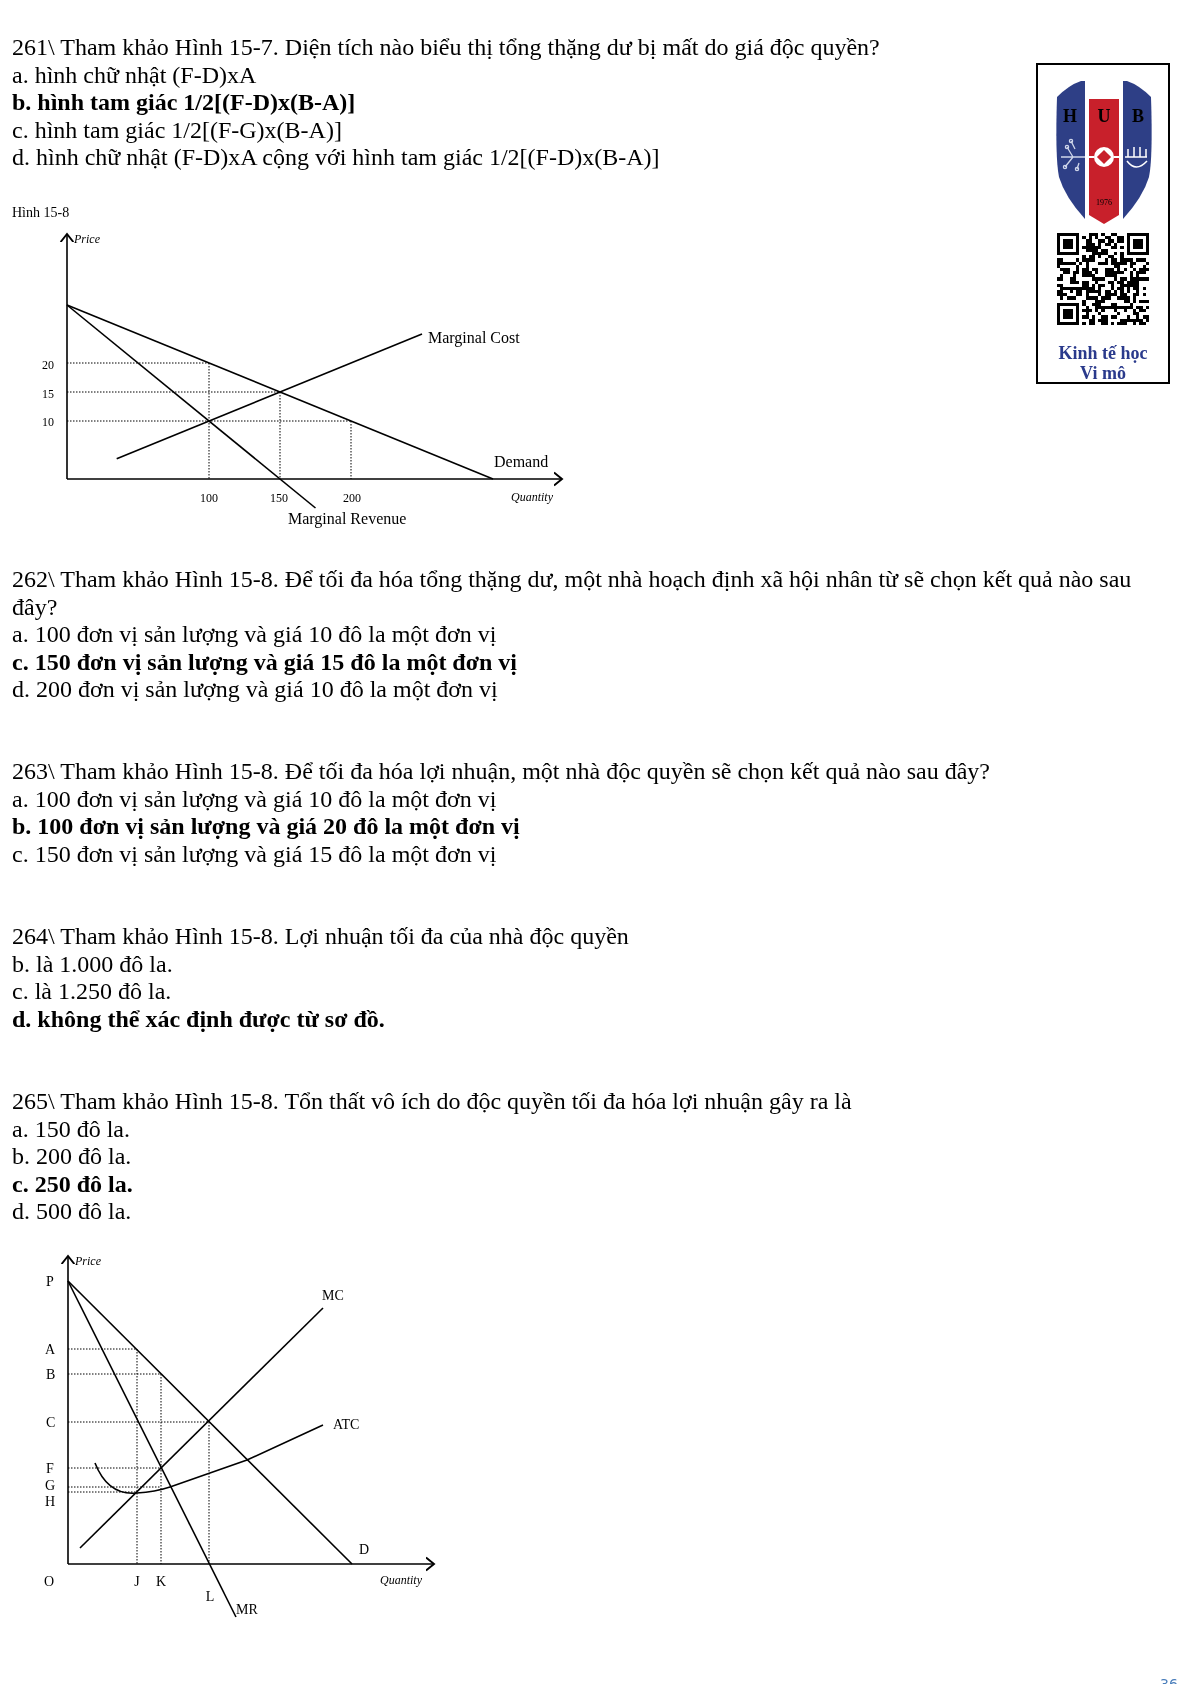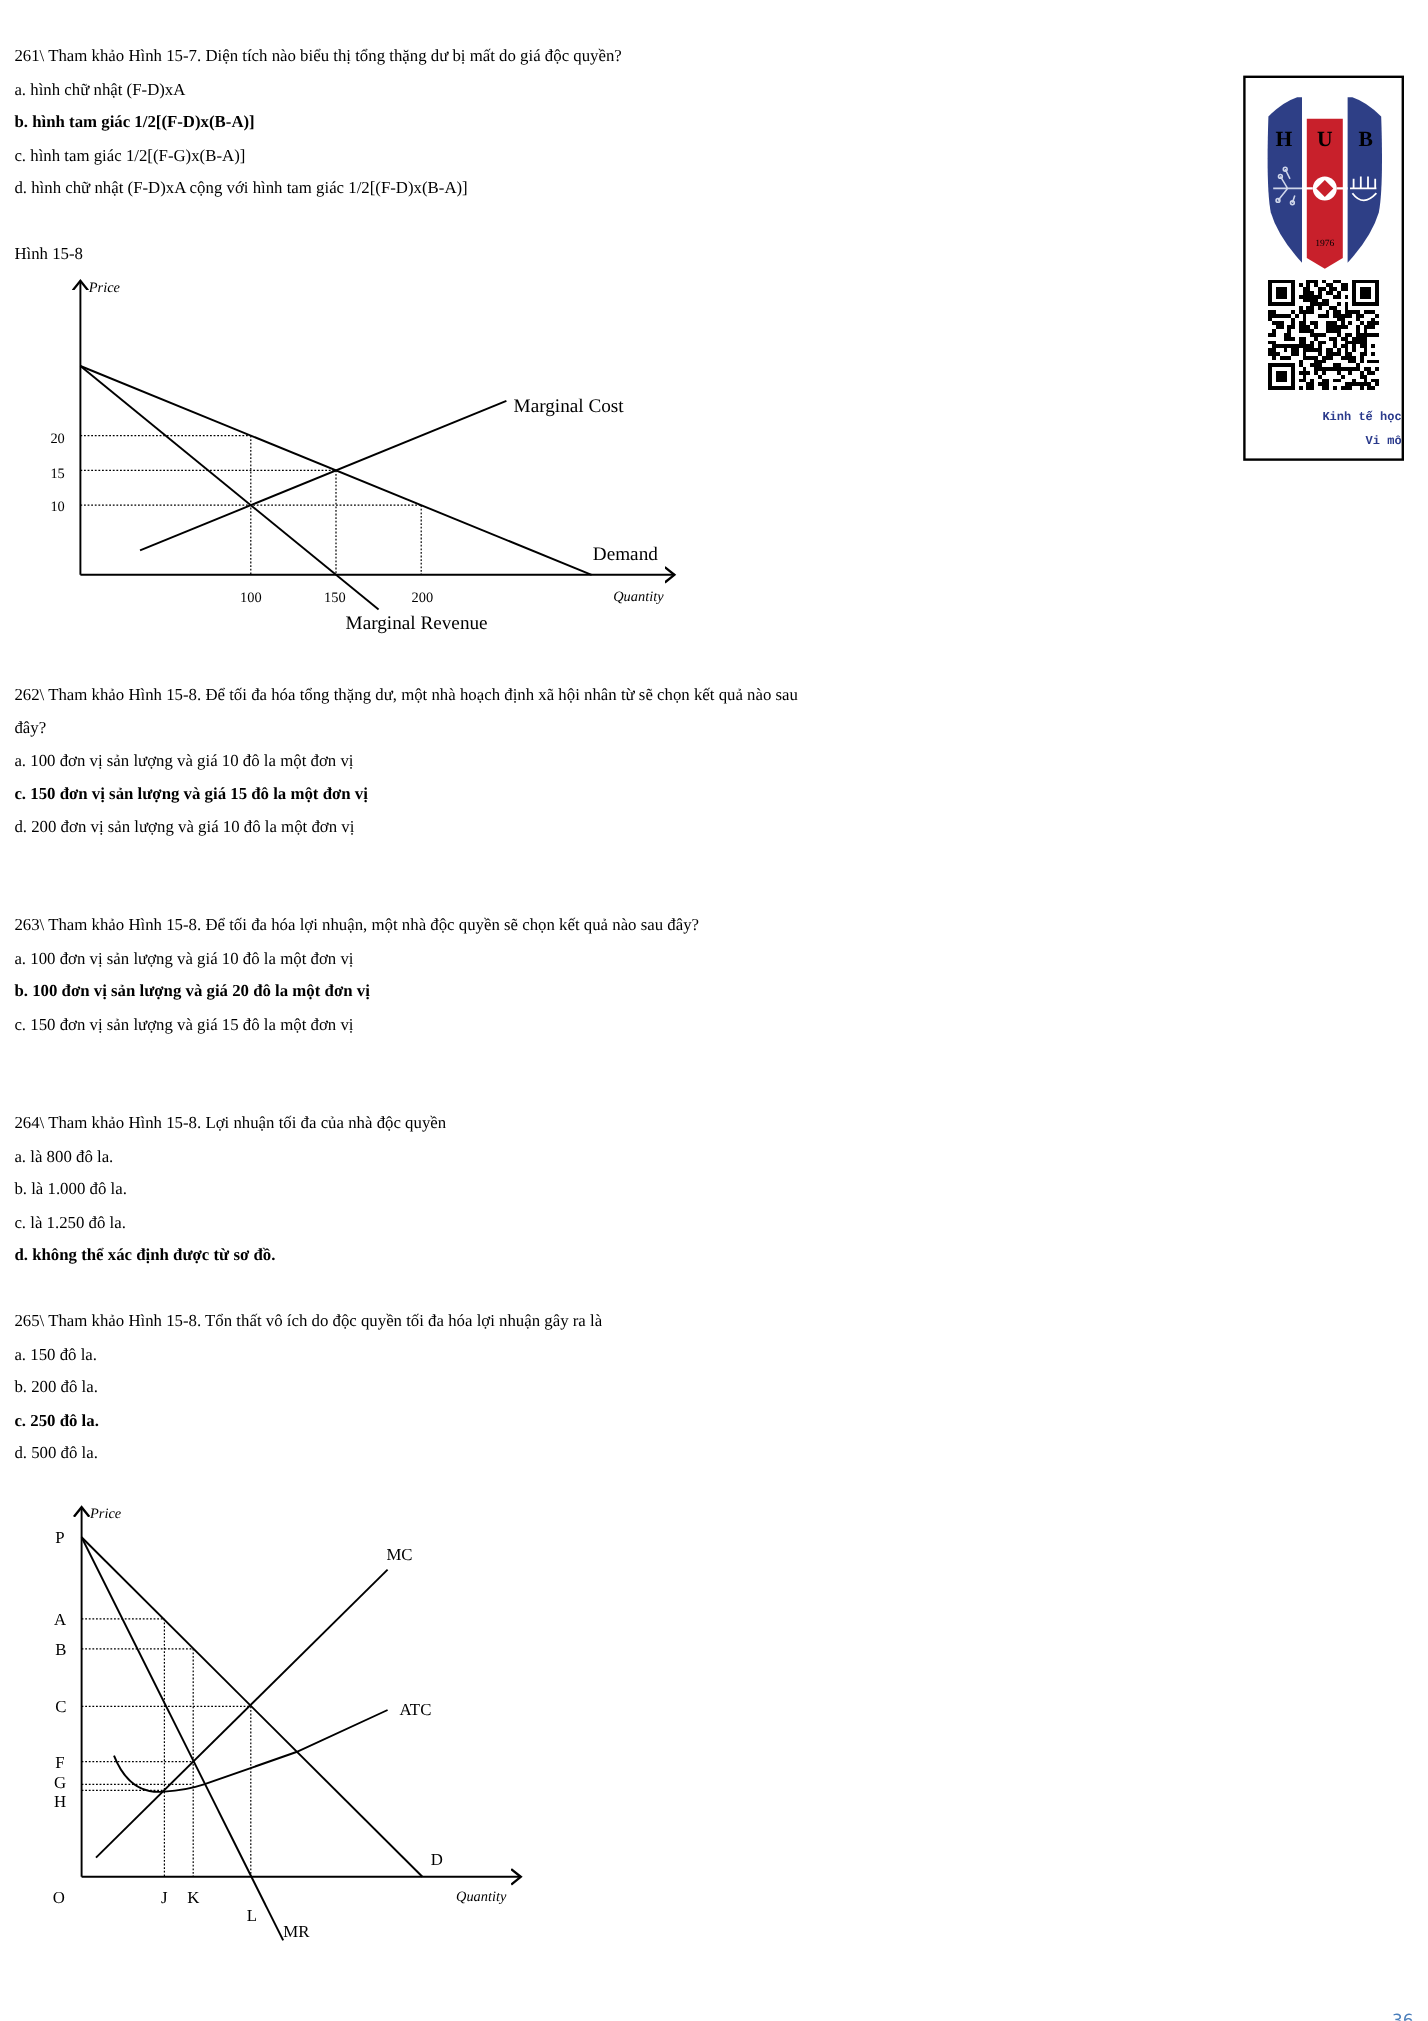--- a/index.html
+++ b/index.html
@@ -1,27 +1,27 @@
 <!DOCTYPE html>
 <html><head>
 <meta charset="utf-8">
 <style>
   html, body { margin: 0; padding: 0; background: #ffffff; }
   body { width: 1190px; height: 1684px; position: relative; overflow: hidden;
          font-family: "Liberation Serif", "DejaVu Serif", serif; color: #000; }
-  .block { position: absolute; left: 12px; font-size: 14px; line-height: 27.6px; white-space: nowrap; }
+  .block { position: absolute; left: 12px; font-size: 24px; line-height: 27.6px; white-space: nowrap; }
   .line { display: block; height: 27.6px; }
   .bold { font-weight: bold; }
   .fig-title { position: absolute; left: 12px; top: 199px; font-size: 14px; line-height: 27.6px; }
   svg text { font-family: "Liberation Serif", "DejaVu Serif", serif; fill: #000; }
   .logo-box { position: absolute; left: 1036px; top: 63px; width: 134px; height: 321px;
               border: 2px solid #000; background: #fff; box-sizing: border-box; }
-  .logo-caption { position: absolute; left: 0; width: 100%; text-align: right;
-                  font-family: Liberation Mono, monospace; font-weight: bold;
-                  font-size: 10px; color: #2a3a8c; }
+  .logo-caption { position: absolute; left: 0; width: 100%; text-align: center;
+                  font-family: Liberation Serif, serif; font-weight: bold;
+                  font-size: 18px; color: #2a3a8c; }
   .page-number { position: absolute; left: 1160px; top: 1640px; font-family: "DejaVu Sans", sans-serif;
                  font-size: 14px; color: #4a7ebb; margin-top: 36px; }
 </style>
 </head>
 <body>
 
 <div class="block" style="top:34px;">
   <span class="line">261\ Tham khảo Hình 15-7. Diện tích nào biểu thị tổng thặng dư bị mất do giá độc quyền?</span>
   <span class="line">a. hình chữ nhật (F-D)xA</span>
   <span class="line bold">b. hình tam giác 1/2[(F-D)x(B-A)]</span>
@@ -461,21 +461,20 @@
 
 <div class="block" style="top:758px;">
   <span class="line">263\ Tham khảo Hình 15-8. Để tối đa hóa lợi nhuận, một nhà độc quyền sẽ chọn kết quả nào sau đây?</span>
   <span class="line">a. 100 đơn vị sản lượng và giá 10 đô la một đơn vị</span>
   <span class="line bold">b. 100 đơn vị sản lượng và giá 20 đô la một đơn vị</span>
   <span class="line">c. 150 đơn vị sản lượng và giá 15 đô la một đơn vị</span>
 </div>
 
 <div class="block" style="top:923px;">
   <span class="line">264\ Tham khảo Hình 15-8. Lợi nhuận tối đa của nhà độc quyền</span>
-  <span class="line">a. là 800 đô la.</span>
   <span class="line">b. là 1.000 đô la.</span>
   <span class="line">c. là 1.250 đô la.</span>
   <span class="line bold">d. không thể xác định được từ sơ đồ.</span>
 </div>
 
 <div class="block" style="top:1088px;">
   <span class="line">265\ Tham khảo Hình 15-8. Tổn thất vô ích do độc quyền tối đa hóa lợi nhuận gây ra là</span>
   <span class="line">a. 150 đô la.</span>
   <span class="line">b. 200 đô la.</span>
   <span class="line bold">c. 250 đô la.</span>

